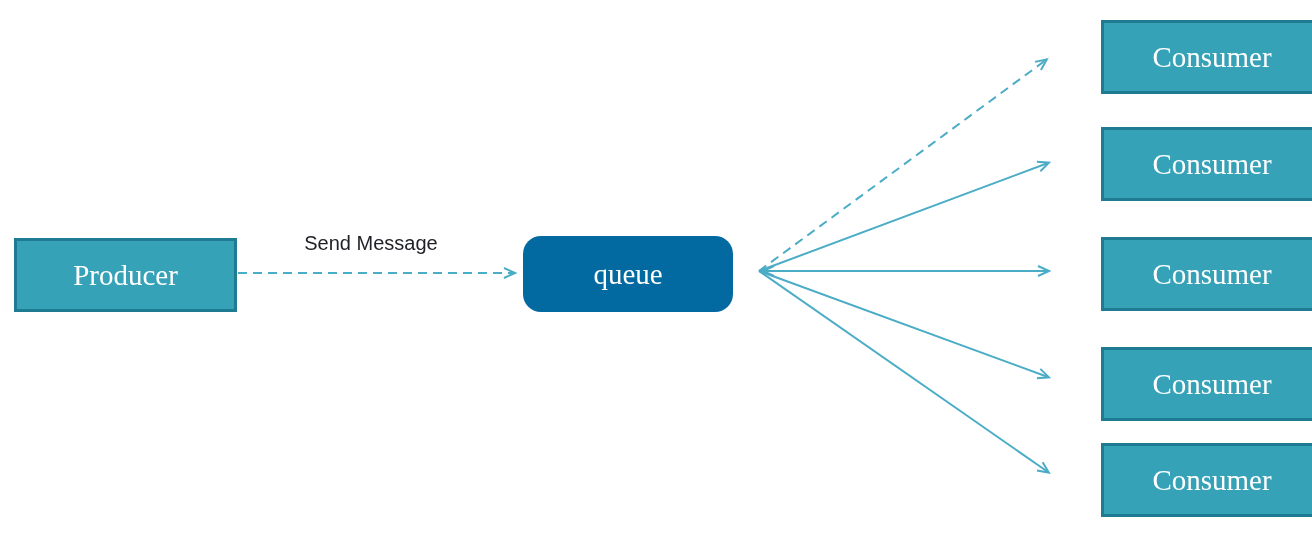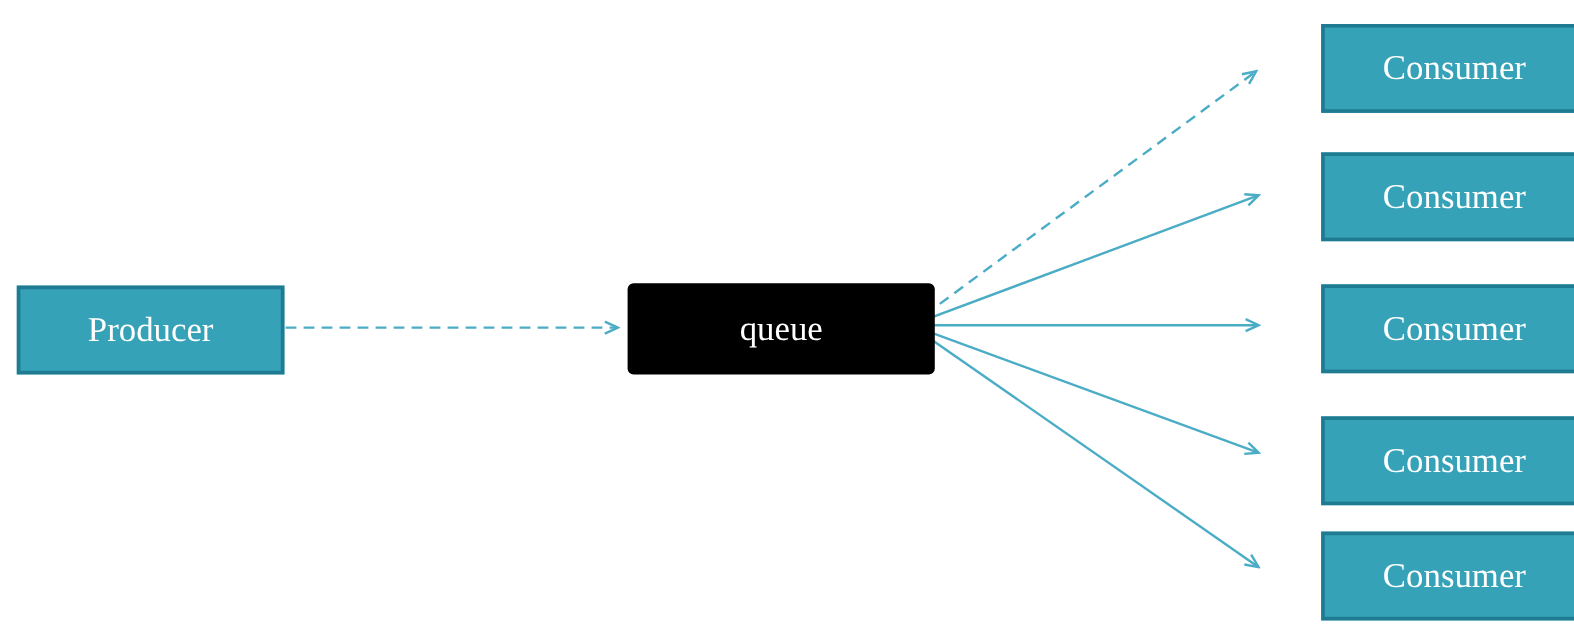--- a/index.html
+++ b/index.html
@@ -40,25 +40,25 @@
   }
   .node-producer {
     left: 14px;
     top: 238px;
     width: 223px;
     height: 74px;
   }
   .node-queue {
     left: 523px;
     top: 236px;
-    width: 256px;
+    width: 210px;
     height: 76px;
-    background: #000000;
+    background: #0369a1;
     border: none;
-    border-radius: 5px;
+    border-radius: 18px;
   }
   .node-consumer {
     left: 1057px;
     width: 222px;
     height: 74px;
     margin-left: 44px;
   }
   .consumer-1 { top: 20px; }
   .consumer-2 { top: 127px; }
   .consumer-3 { top: 237px; }
@@ -128,15 +128,16 @@
   <div class="node node-teal node-consumer consumer-3">
     <span>Consumer</span>
   </div>
   <div class="node node-teal node-consumer consumer-4">
     <span>Consumer</span>
   </div>
   <div class="node node-teal node-consumer consumer-5">
     <span>Consumer</span>
   </div>
 
+  <div class="edge-label send-label">Send Message</div>
 
 
 </div>
 
 </body></html>

